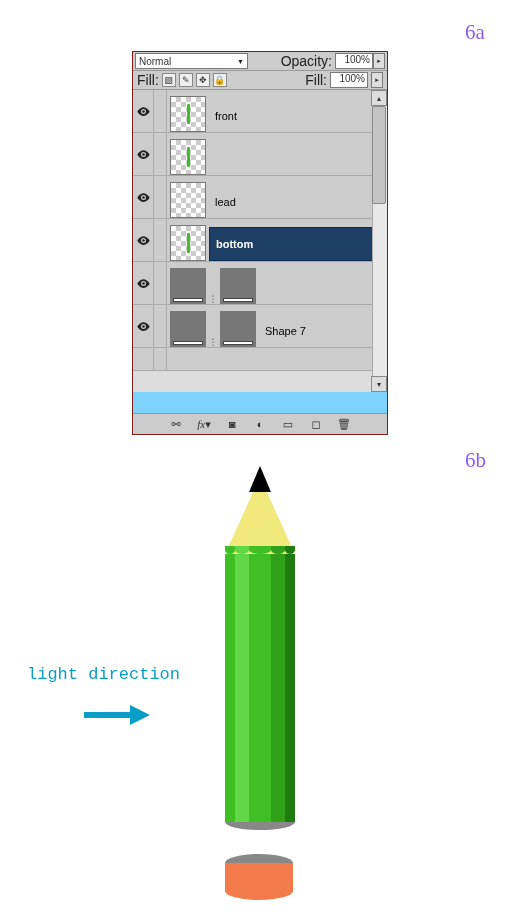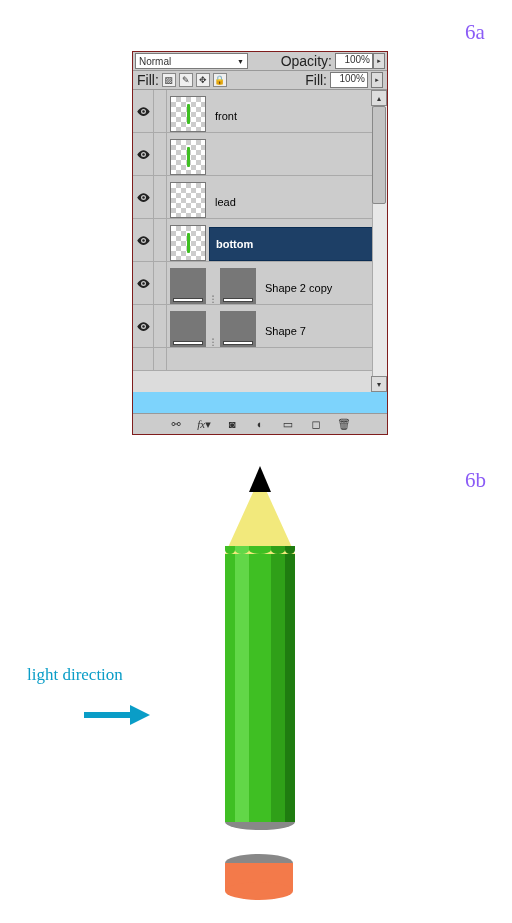--- a/index.html
+++ b/index.html
@@ -27,21 +27,21 @@
 .checker{background-image:linear-gradient(45deg,#ccc 25%,transparent 25%),linear-gradient(-45deg,#ccc 25%,transparent 25%),linear-gradient(45deg,transparent 75%,#ccc 75%),linear-gradient(-45deg,transparent 75%,#ccc 75%);background-size:10px 10px;background-position:0 0,0 5px,5px -5px,-5px 0}
 .chain{width:8px;display:flex;align-items:center;justify-content:center;color:#444;font-size:9px}
 .name{flex:1;padding-left:6px;font-size:11px;color:#000;display:flex;align-items:center;height:32px}
 .sel .name{background:#1d3f66;color:#fff;font-weight:bold;border:1px solid #0a2c52}
 .layer.half{height:22px}
 .greybox{background:#777}
 .greybox::after{content:"";position:absolute;left:3px;right:3px;bottom:2px;height:2px;background:#fff;outline:1px solid #444}
 .footer{position:absolute;bottom:0;left:0;right:0;height:20px;background:#cccccc;border-top:1px solid #999;display:flex;align-items:center;justify-content:center;gap:14px}
 .ficon{width:14px;height:14px;display:flex;align-items:center;justify-content:center;color:#333;font-size:11px}
 
-.annot{position:absolute;left:27px;top:665px;color:#0a9dc7;font-family:Liberation Serif, serif;font-size:17px}
+.annot{position:absolute;left:27px;top:665px;color:#0a9dc7;font-family:Liberation Mono, monospace;font-size:17px}
 .arrow{position:absolute;left:82px;top:703px}
 .pencil-wrap{position:absolute;left:218px;top:466px;width:84px}
 .tip-tri{width:0;height:0;border-left:11px solid transparent;border-right:11px solid transparent;border-bottom:26px solid #000;margin:0 auto}
 .wood-wrap{position:relative;width:70px;height:62px;margin:0 auto;overflow:hidden}
 .wood{position:absolute;left:0;bottom:0;width:0;height:0;border-left:35px solid transparent;border-right:35px solid transparent;border-bottom:77px solid #f2e97c}
 .body{width:70px;height:268px;margin:0 auto;display:flex}
 .facet{height:100%}
 .f1{width:10px;background:#3fbf23}
 .f2{width:14px;background:#62d748}
 .f3{width:22px;background:#3fbf23}
@@ -53,21 +53,21 @@
 .eraser{position:absolute;left:225px;top:854px;width:68px}
 .etop{width:68px;height:18px;background:#888;border-radius:50%}
 .emid{width:68px;height:28px;background:#f37a4a;margin-top:-9px}
 .ebot{width:68px;height:18px;background:#f37a4a;border-radius:50%;margin-top:-9px}
 .greenline{width:3px;height:20px;background:#3fbf23;border-radius:1px}
 </style>
 </head>
 <body>
 
 <div class="step" style="left:465px;top:20px">6a</div>
-<div class="step" style="left:465px;top:468px">6b</div>
+<div class="step" style="left:465px;top:448px">6b</div>
 
 <div class="panel">
   <div class="row1">
     <div class="blend">
       <span>Normal</span>
       <span class="tri">▼</span>
     </div>
     <span style="flex:1"></span>
     <span class="lbl">Opacity:</span>
     <span style="width:3px"></span>
@@ -141,21 +141,20 @@
       <div class="eye">
           <svg viewBox="0 0 24 24">
             <path fill="#222" d="M12 5C6 5 2 12 2 12s4 7 10 7 10-7 10-7-4-7-10-7zm0 11a4 4 0 110-8 4 4 0 010 8z"></path>
             <circle cx="12" cy="12" r="2" fill="#222"></circle>
           </svg>
         </div>
       <div class="link"></div>
       <div class="thumb greybox"></div>
       <div class="chain">⋮</div>
       <div class="mask greybox"></div>
-      <div class="name">Shape 2 copy</div>
     </div>
     <div class="layer">
       <div class="eye">
           <svg viewBox="0 0 24 24">
             <path fill="#222" d="M12 5C6 5 2 12 2 12s4 7 10 7 10-7 10-7-4-7-10-7zm0 11a4 4 0 110-8 4 4 0 010 8z"></path>
             <circle cx="12" cy="12" r="2" fill="#222"></circle>
           </svg>
         </div>
       <div class="link"></div>
       <div class="thumb greybox"></div>

